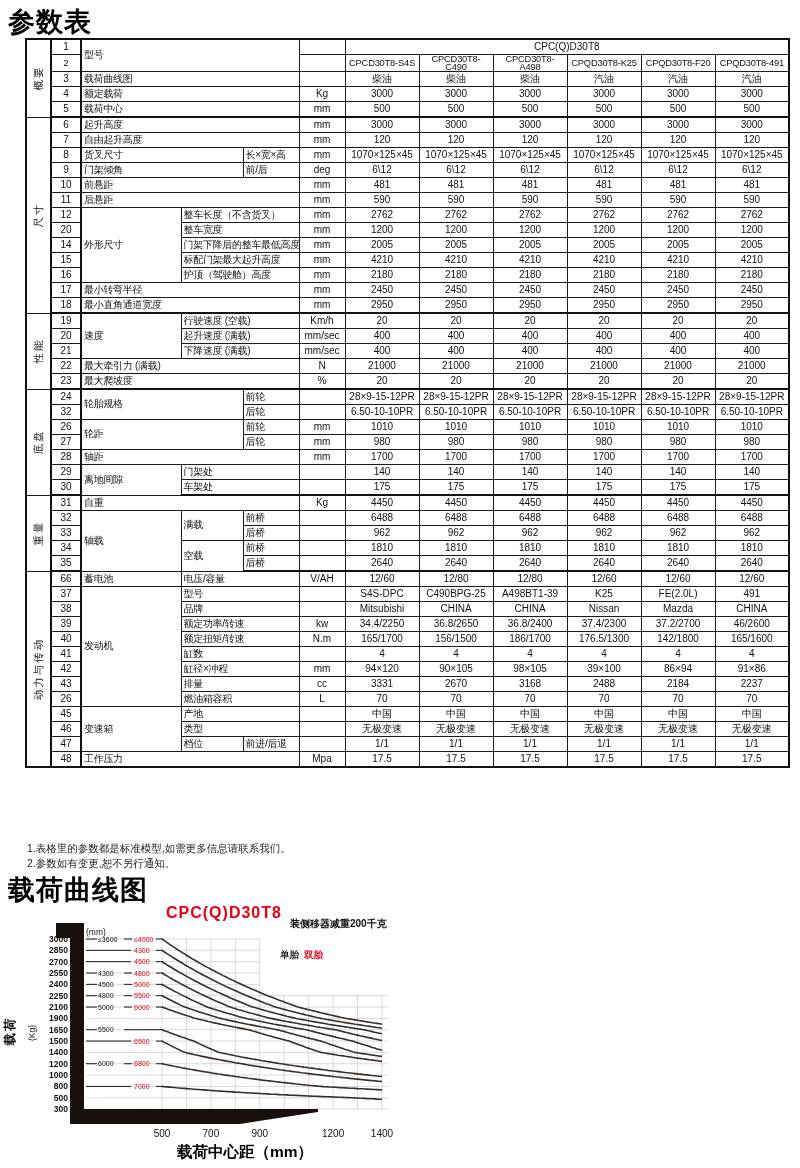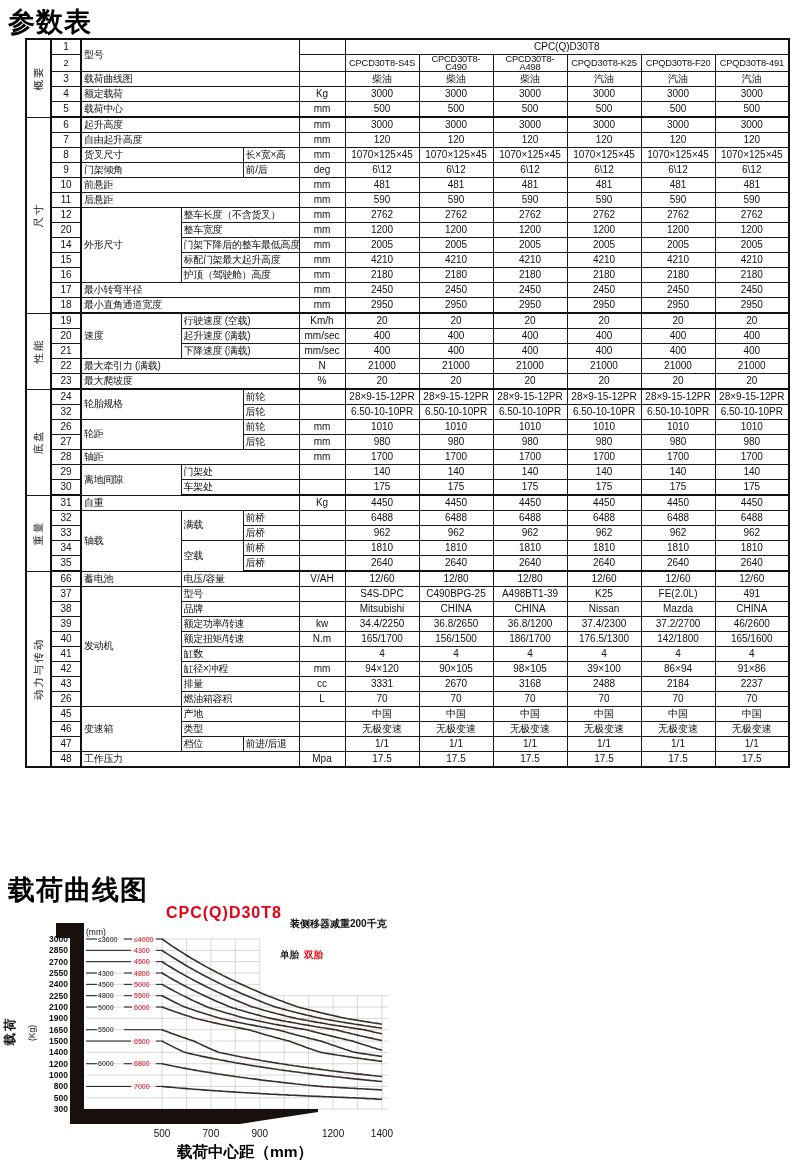--- a/index.html
+++ b/index.html
@@ -487,21 +487,21 @@
           <td>Nissan</td>
           <td>Mazda</td>
           <td>CHINA</td>
         </tr>
         <tr>
           <td class="num">39</td>
           <td colspan="2" class="tl">额定功率/转速</td>
           <td>kw</td>
           <td>34.4/2250</td>
           <td>36.8/2650</td>
-          <td>36.8/1200</td>
+          <td>36.8/2400</td>
           <td>37.4/2300</td>
           <td>37.2/2700</td>
           <td>46/2600</td>
         </tr>
         <tr>
           <td class="num">40</td>
           <td colspan="2" class="tl">额定扭矩/转速</td>
           <td>N.m</td>
           <td>165/1700</td>
           <td>156/1500</td>
@@ -596,20 +596,24 @@
           <td>17.5</td>
           <td>17.5</td>
           <td>17.5</td>
           <td>17.5</td>
           <td>17.5</td>
           <td>17.5</td>
         </tr>
       </tbody>
   </table>
 
+  <div class="fnotes">
+    <div>1.表格里的参数都是标准模型,如需更多信息请联系我们。</div>
+    <div>2.参数如有变更,恕不另行通知。</div>
+  </div>
 
   <div class="h1" id="t2">载荷曲线图</div>
 
   <div class="chartwrap">
     <svg id="chart" width="470" height="275" viewBox="0 0 470 275">
         <line x1="162" y1="46" x2="162" y2="216.1" stroke="#c9c9c9" stroke-width="0.7"></line>
         <line x1="186.44" y1="46" x2="186.44" y2="216.1" stroke="#c9c9c9" stroke-width="0.7"></line>
         <line x1="210.88" y1="46" x2="210.88" y2="216.1" stroke="#c9c9c9" stroke-width="0.7"></line>
         <line x1="235.32" y1="46" x2="235.32" y2="216.1" stroke="#c9c9c9" stroke-width="0.7"></line>
         <line x1="259.76" y1="46" x2="259.76" y2="216.1" stroke="#c9c9c9" stroke-width="0.7"></line>

